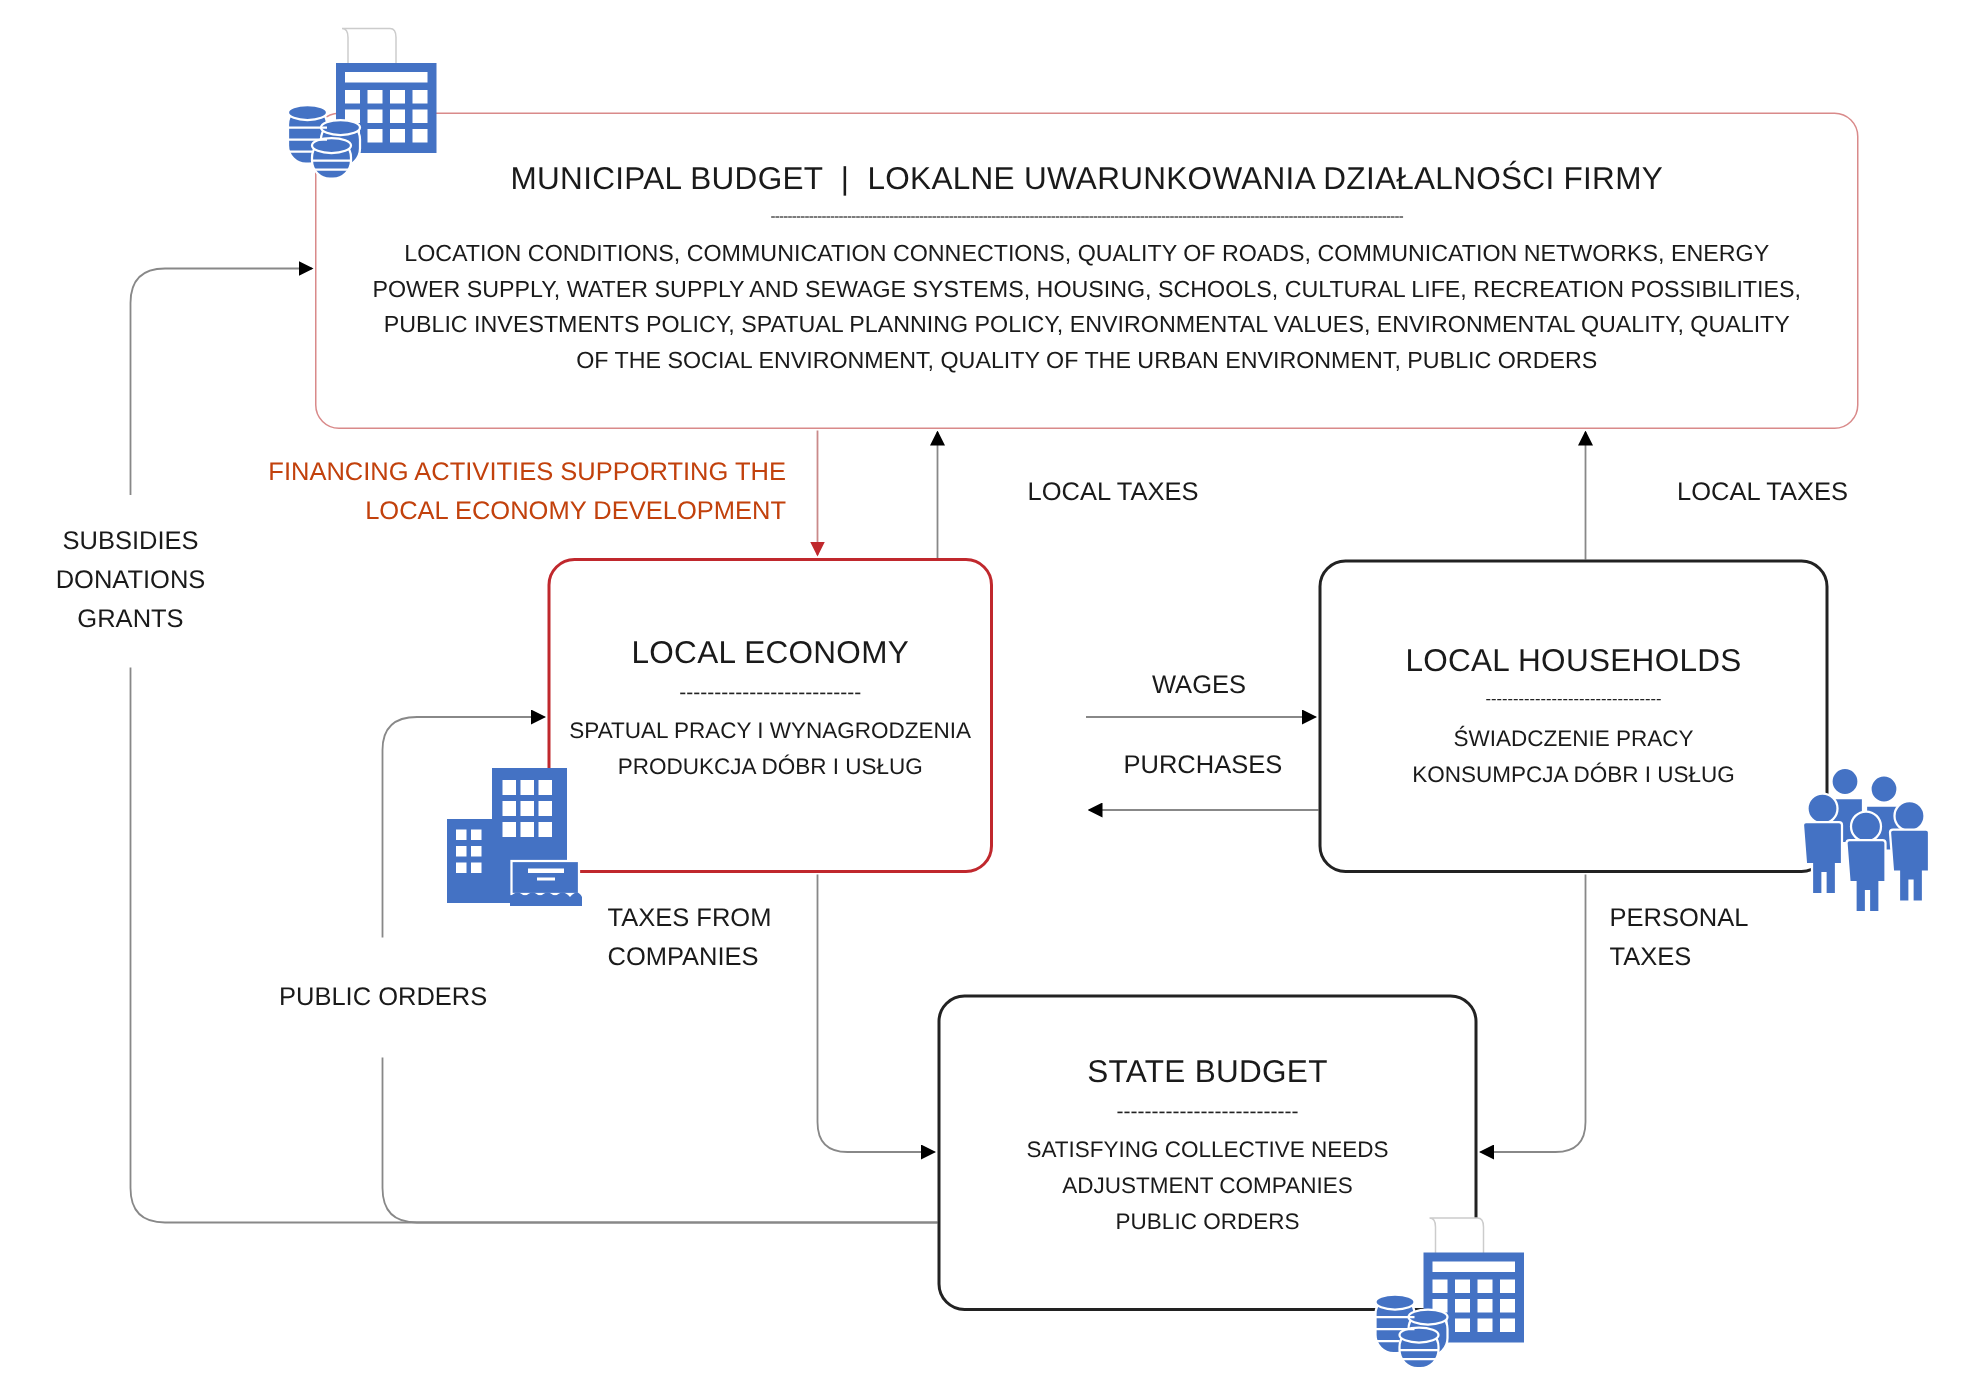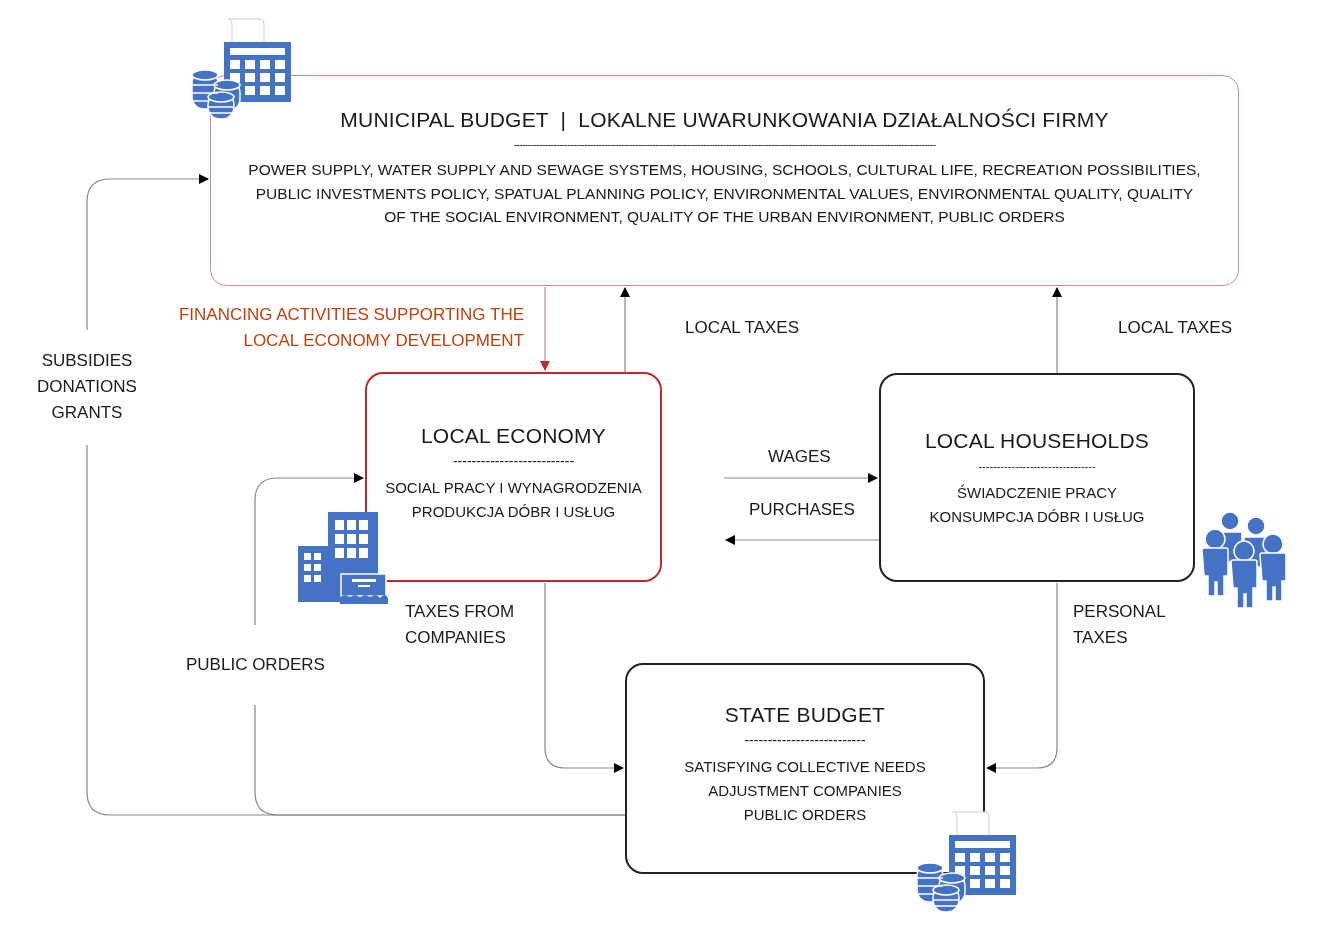--- a/index.html
+++ b/index.html
@@ -2,21 +2,21 @@
 <html><head>
 <meta charset="utf-8">
 <style>
   html, body { margin: 0; padding: 0; background: #ffffff; }
   body { width: 1320px; height: 930px; position: relative; overflow: hidden;
          font-family: "Liberation Sans", "DejaVu Sans", sans-serif; color: #1a1a1a; }
   #canvas { position: absolute; left: 0; top: 0; width: 1320px; height: 930px; }
   .box { position: absolute; background: #fff; box-sizing: border-box; text-align: center; }
   .box-municipal { left: 210px; top: 75px; width: 1029px; height: 211px; border: 1px solid #d98a8a; border-radius: 16px; }
   .box-economy { left: 365px; top: 372px; width: 297px; height: 210px; border: 2px solid #c0282d; border-radius: 18px; }
-  .box-households { left: 879px; top: 373px; width: 316px; height: 209px; border: 2px solid #222; border-radius: 18px; }
+  .box-households { left: 879px; top: 373px; width: 340px; height: 209px; border: 2px solid #222; border-radius: 18px; }
   .box-state { left: 625px; top: 663px; width: 360px; height: 211px; border: 2px solid #222; border-radius: 18px; }
   .title { font-size: 21px; letter-spacing: 0.2px; }
   .sep { font-size: 14px; letter-spacing: 0px; line-height: 14px; color: #222; }
   .body-text { font-size: 15.5px; line-height: 24px; }
   .box-municipal .title { margin-top: 32px; font-size: 21px; }
   .box-municipal .sep { margin-top: 6px; font-size: 10px; letter-spacing: -0.5px; }
   .box-municipal .body-text { margin: 6px 14px 0 14px; font-size: 15.5px; line-height: 23.5px; }
   .box-economy .title { margin-top: 50px; }
   .box-economy .sep, .box-households .sep, .box-state .sep { margin-top: 6px; }
   .box-economy .body-text, .box-households .body-text, .box-state .body-text { margin-top: 8px; font-size: 15px; line-height: 24px; }
@@ -62,31 +62,32 @@
     <path d="M87,330 L87,202 Q87,179 110,179 L208,179" stroke="#888" stroke-width="1.2" fill="none" marker-end="url(#arrBlack)"></path>
 
     <path d="M625,815 L278,815 Q255,815 255,792 L255,705" stroke="#888" stroke-width="1.2" fill="none"></path>
     <path d="M255,625 L255,500 Q255,478 278,478 L363,478" stroke="#888" stroke-width="1.2" fill="none" marker-end="url(#arrBlack)"></path>
   </svg>
 
   <div class="box box-municipal">
     <div class="title" style="white-space:pre;text-align:center;">MUNICIPAL BUDGET  |  LOKALNE UWARUNKOWANIA DZIAŁALNOŚCI FIRMY</div>
     <div class="sep">-----------------------------------------------------------------------------------------------------------------------------------------------------</div>
     <div class="body-text">
+      <div>LOCATION CONDITIONS, COMMUNICATION CONNECTIONS, QUALITY OF ROADS, COMMUNICATION NETWORKS, ENERGY</div>
       <div>POWER SUPPLY, WATER SUPPLY AND SEWAGE SYSTEMS, HOUSING, SCHOOLS, CULTURAL LIFE, RECREATION POSSIBILITIES,</div>
       <div>PUBLIC INVESTMENTS POLICY, SPATUAL PLANNING POLICY, ENVIRONMENTAL VALUES, ENVIRONMENTAL QUALITY, QUALITY</div>
       <div>OF THE SOCIAL ENVIRONMENT, QUALITY OF THE URBAN ENVIRONMENT, PUBLIC ORDERS</div>
     </div>
   </div>
 
   <div class="box box-economy">
     <div class="title">LOCAL ECONOMY</div>
     <div class="sep">--------------------------</div>
     <div class="body-text">
-      <div>SOCIAL PRACY I WYNAGRODZENIA</div>
+      <div>SPATUAL PRACY I WYNAGRODZENIA</div>
       <div>PRODUKCJA DÓBR I USŁUG</div>
     </div>
   </div>
 
   <div class="box box-households">
     <div class="title">LOCAL HOUSEHOLDS</div>
     <div class="sep">--------------------------------</div>
     <div class="body-text">
       <div>ŚWIADCZENIE PRACY</div>
       <div>KONSUMPCJA DÓBR I USŁUG</div>

